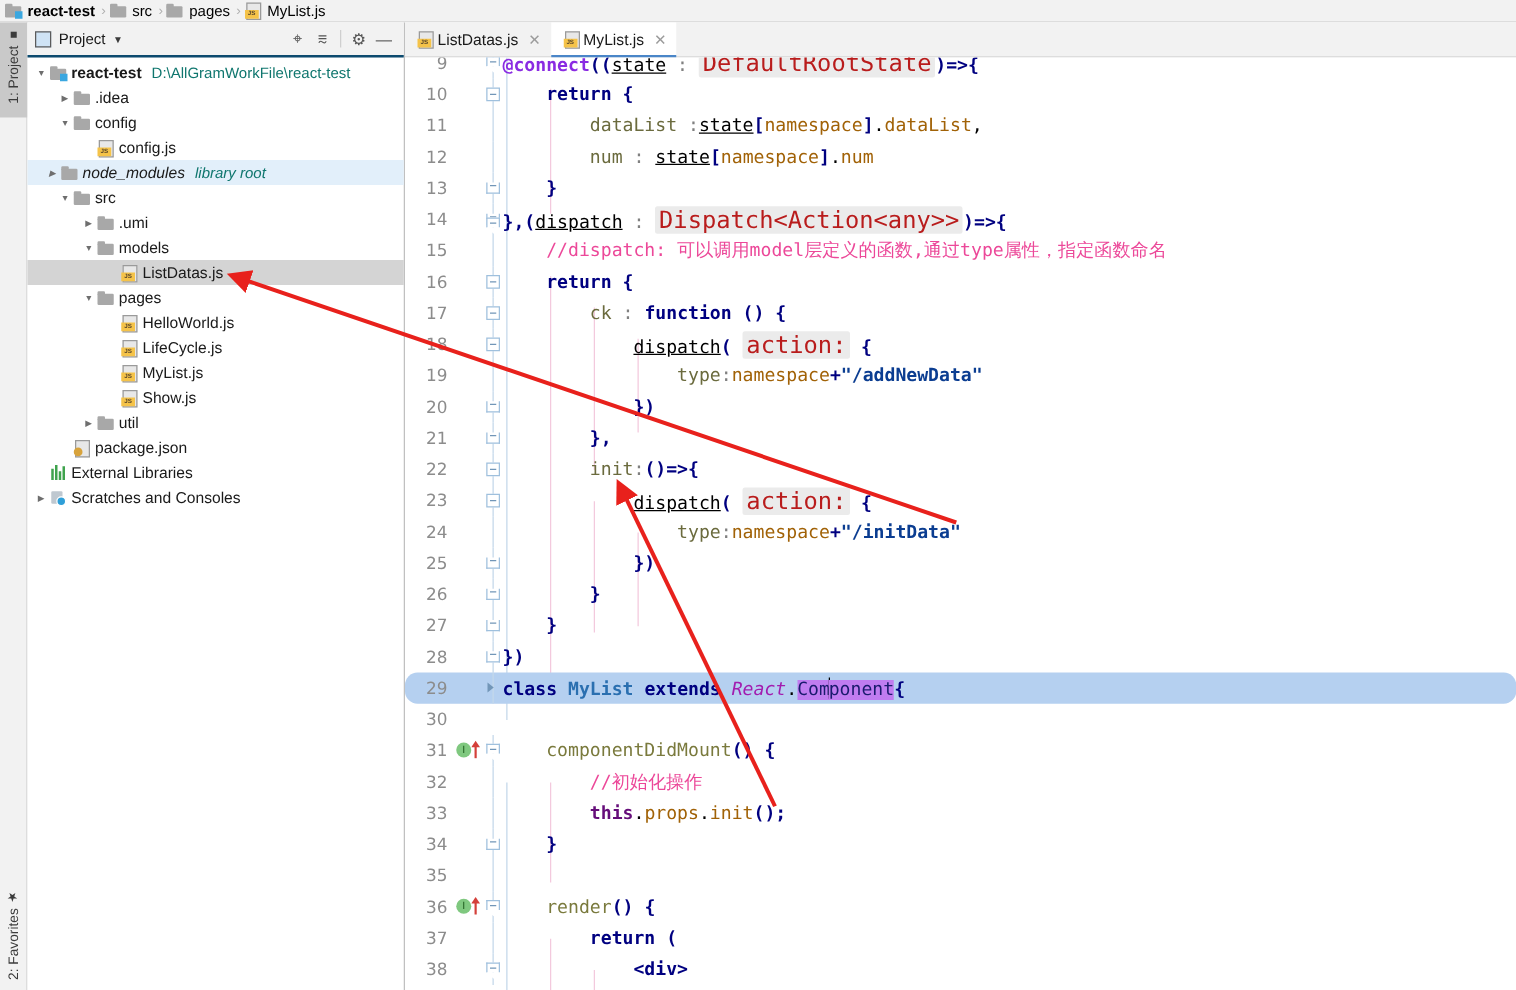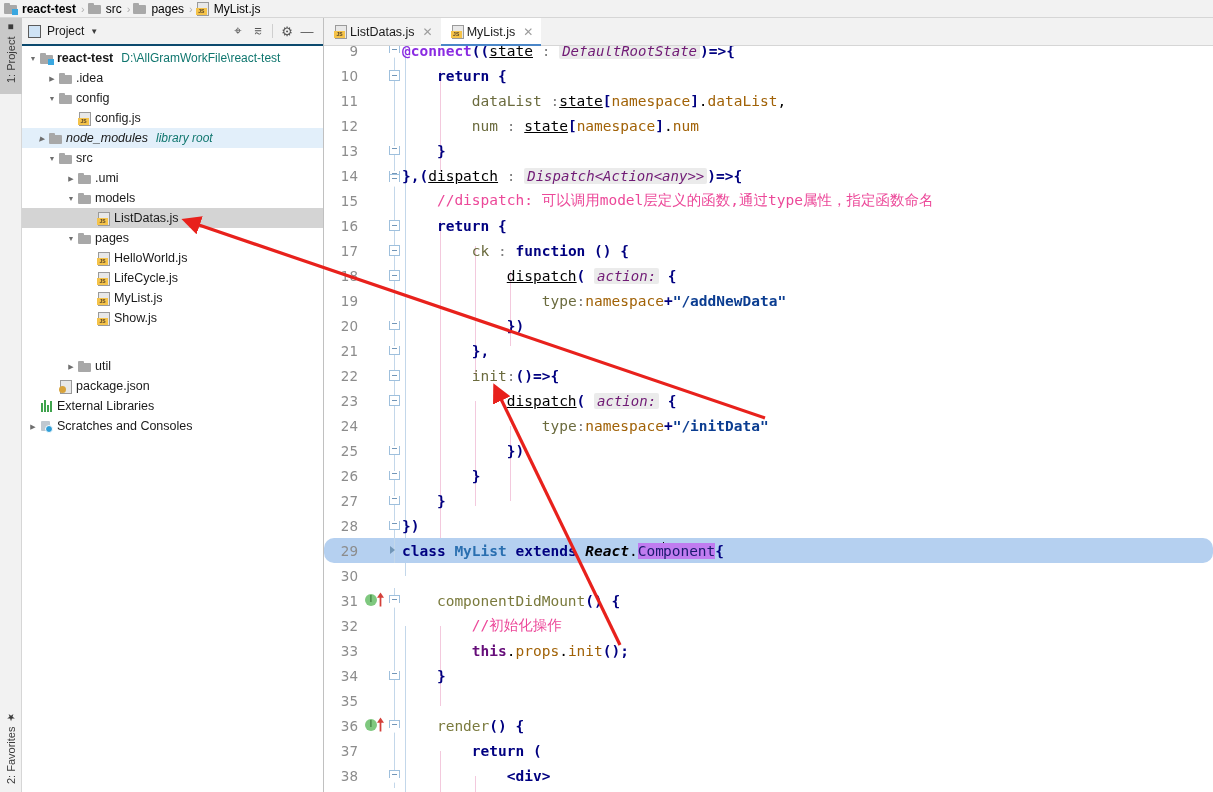--- a/index.html
+++ b/index.html
@@ -255,30 +255,30 @@
   .iguide.pink { background: #f3c9dd; }
   .iguide.blue { background: #c3d7ea; }
 
   
   .kw      { color: #000080; font-weight: bold; }
   .kw2     { color: #660e7a; font-weight: bold; }
   .anno-b  { color: #8a2be2; font-weight: bold; }
   .ident   { color: #000000; }
   .gray    { color: #808080; }
   .cls     { color: #2a6fb0; font-weight: bold; }
-  .italic-cls { color: #000000; font-weight: bold; font-style: italic; }
+  .italic-cls { color: #a21caf; font-weight: normal; font-style: italic; }
   .str2    { color: #0b3d91; font-weight: bold; }
   .cmt     { color: #ec4899; }
   .field   { color: #6b6b3e; }
   .fn      { color: #7a7a3d; }
   .ns      { color: #a16207; }
   .under   { text-decoration: underline; }
   .hint {
-    background: #ebebeb; color: #701a75; border-radius: 2px;
-    padding: 0 3px; font-size: 14px; font-style: italic;
+    background: #ebebeb; color: #b91c1c; border-radius: 2px;
+    padding: 0 3px; font-size: 19px;
   }
   .sel-purple { background: #c07cf0; color: #1a1a6e; }
   .caret-bar {
     display: inline-block; width: 1px; height: 17px; background: #000;
     vertical-align: -3px; margin: 0 -1px;
   }
 
   
   .arrows-layer {
     position: absolute; left: 0; top: 0; width: 1213px; height: 792px;
@@ -422,21 +422,21 @@
           </span>
           <span class="tlabel">MyList.js</span>
         </div>
         <div class="trow" style="padding-left: 61px;">
           <span class="arrow none"></span>
           <span class="ico-js">
             <span class="tag">JS</span>
           </span>
           <span class="tlabel">Show.js</span>
         </div>
-        <div class="trow" style="padding-left: 42px; margin-top: 28px;">
+        <div class="trow" style="padding-left: 42px;">
           <span class="arrow right"></span>
           <span class="ico-folder"></span>
           <span class="tlabel">util</span>
         </div>
         <div class="trow" style="padding-left: 23px;">
           <span class="arrow none"></span>
           <span class="ico-json">
             <span class="dot"></span>
           </span>
           <span class="tlabel">package.json</span>

